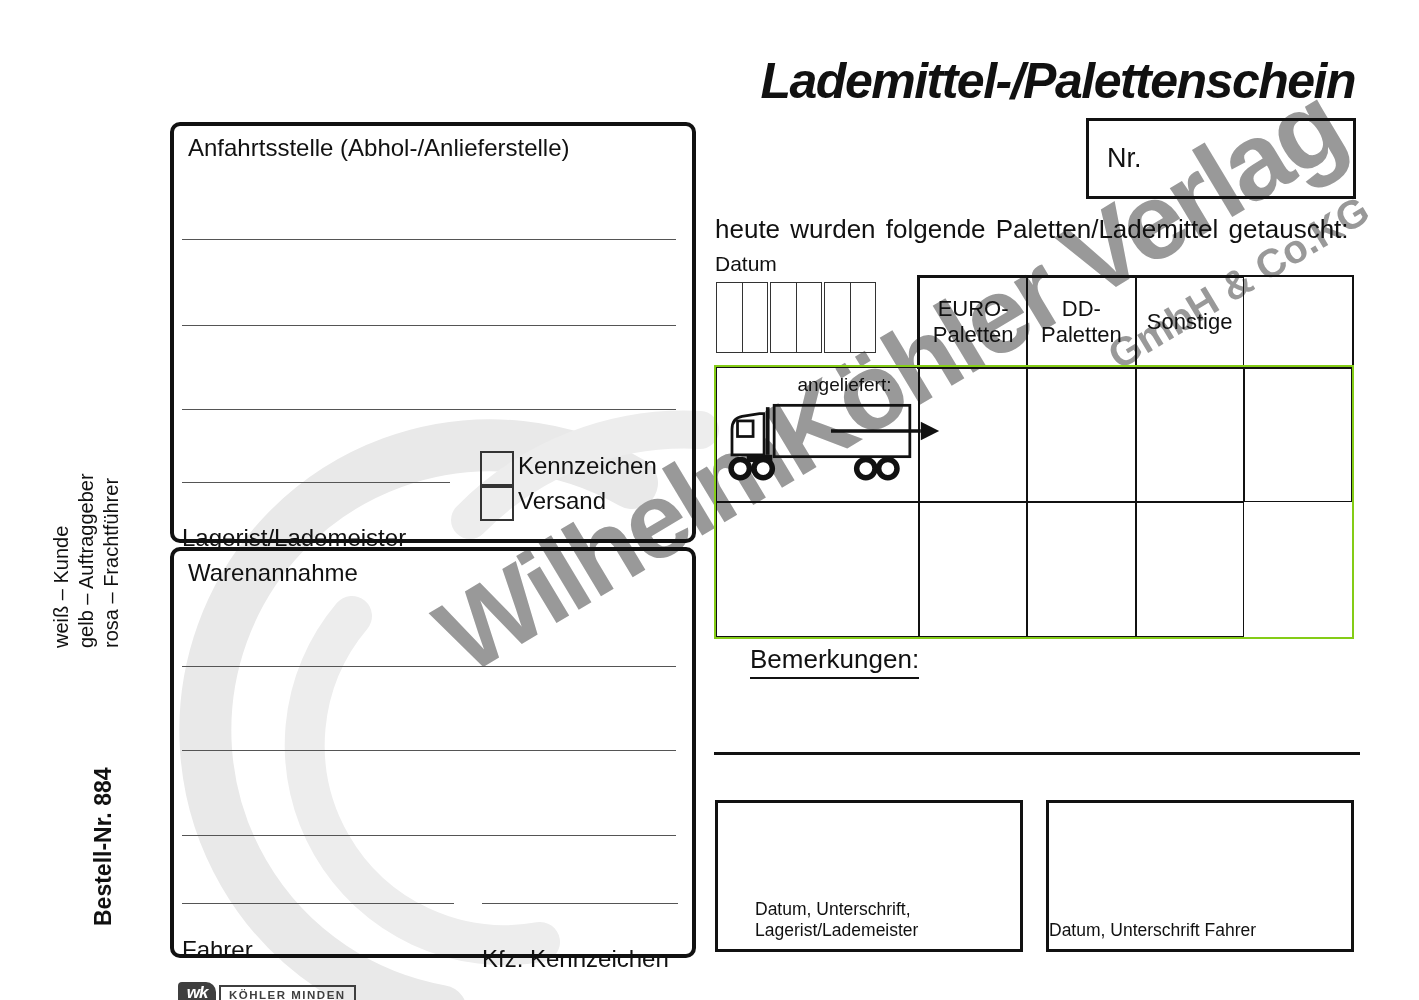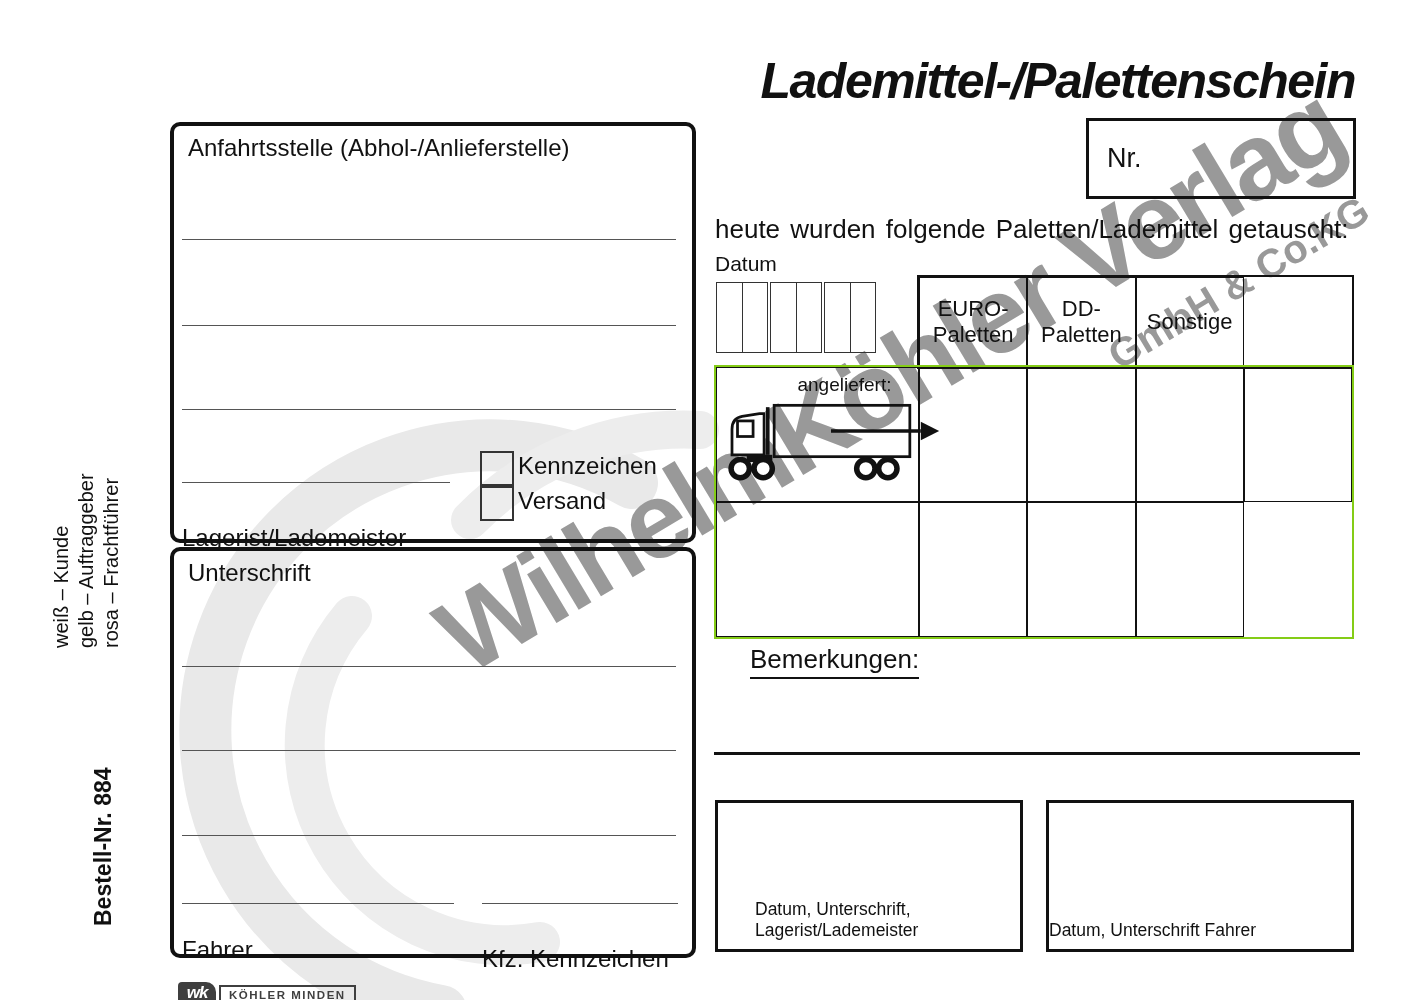--- a/index.html
+++ b/index.html
@@ -98,21 +98,21 @@
       <div class="wline" style="left:8px;top:283px;width:494px;"></div>
       <div class="wline" style="left:8px;top:356px;width:268px;"></div>
       <div class="sublabel" style="left:8px;top:362px;">Lagerist/Lademeister</div>
       <div class="checkbox" style="left:306px;top:325px;"></div>
       <div class="cb-label" style="left:344px;top:326px;">Kennzeichen</div>
       <div class="checkbox" style="left:306px;top:360px;"></div>
       <div class="cb-label" style="left:344px;top:361px;">Versand</div>
     </div>
 
     <div class="abs formbox" style="left:170px;top:547px;width:518px;height:403px;">
-      <div class="box-title">Unterschrift</div>
+      <div class="box-title">Warenannahme</div>
       <div class="wline" style="left:8px;top:115px;width:494px;"></div>
       <div class="wline" style="left:8px;top:199px;width:494px;"></div>
       <div class="wline" style="left:8px;top:284px;width:494px;"></div>
       <div class="wline" style="left:8px;top:352px;width:272px;"></div>
       <div class="sublabel" style="left:8px;top:349px;">Fahrer</div>
       <div class="wline" style="left:308px;top:352px;width:196px;"></div>
       <div class="sublabel" style="left:308px;top:358px;">Kfz. Kennzeichen</div>
     </div>
 
     <div class="abs pub-logo">

